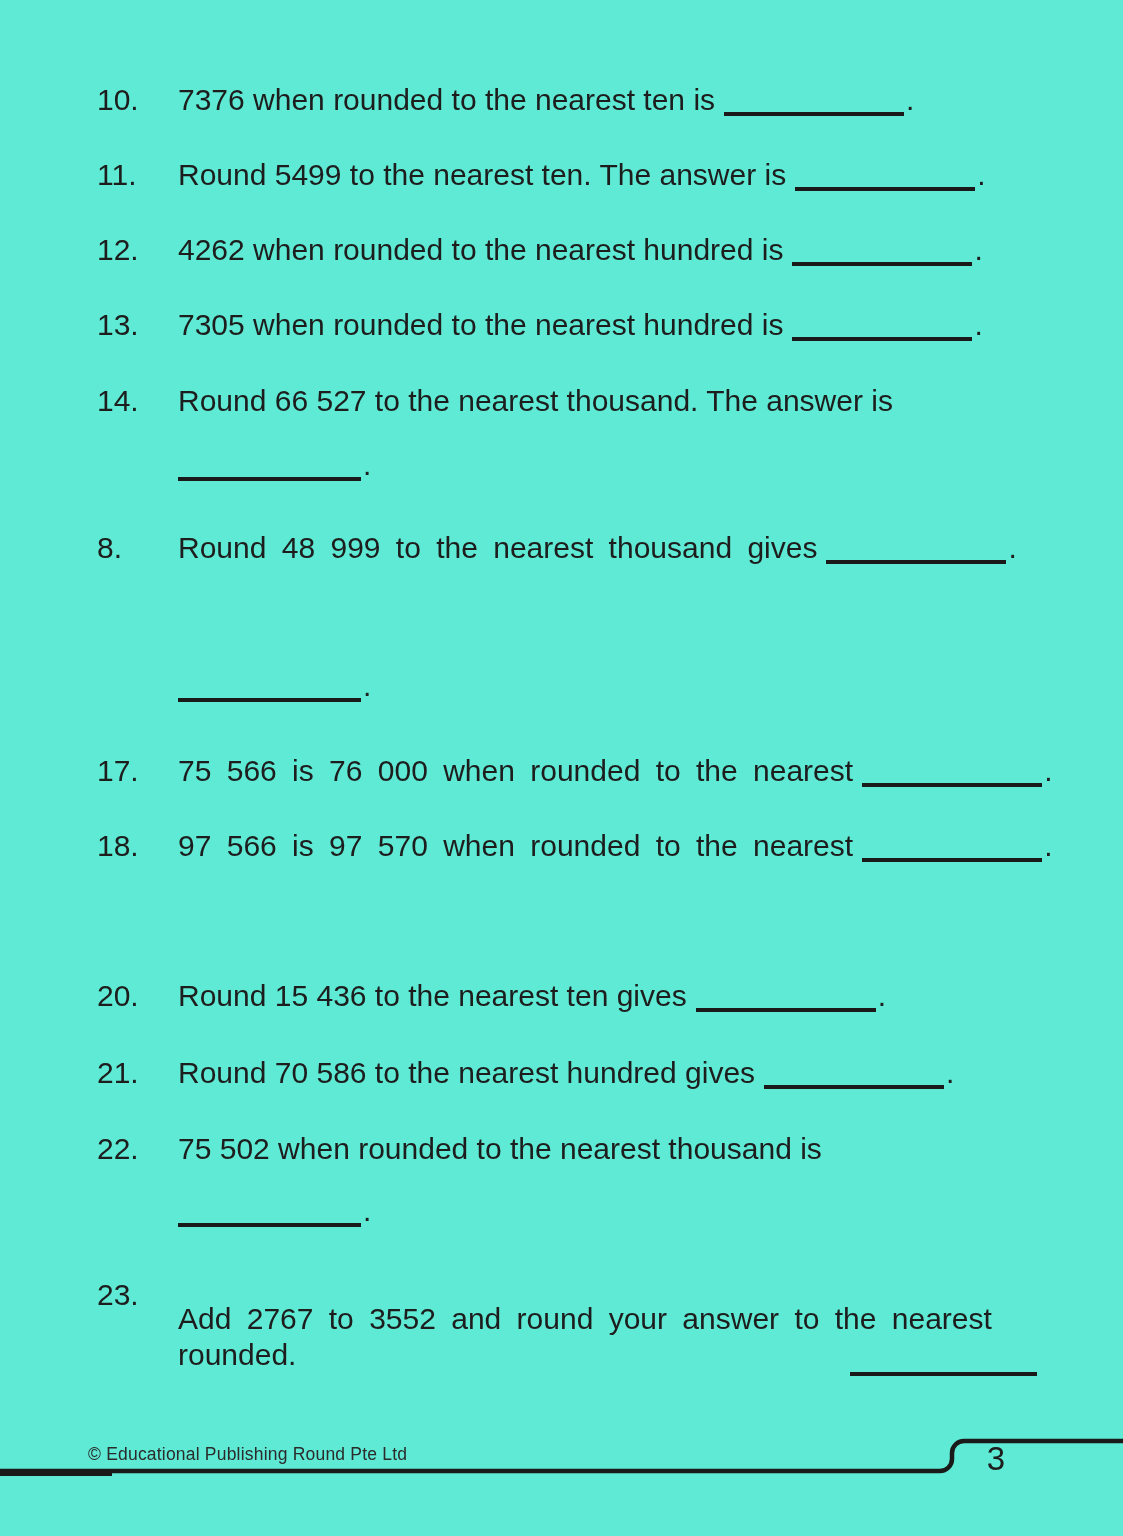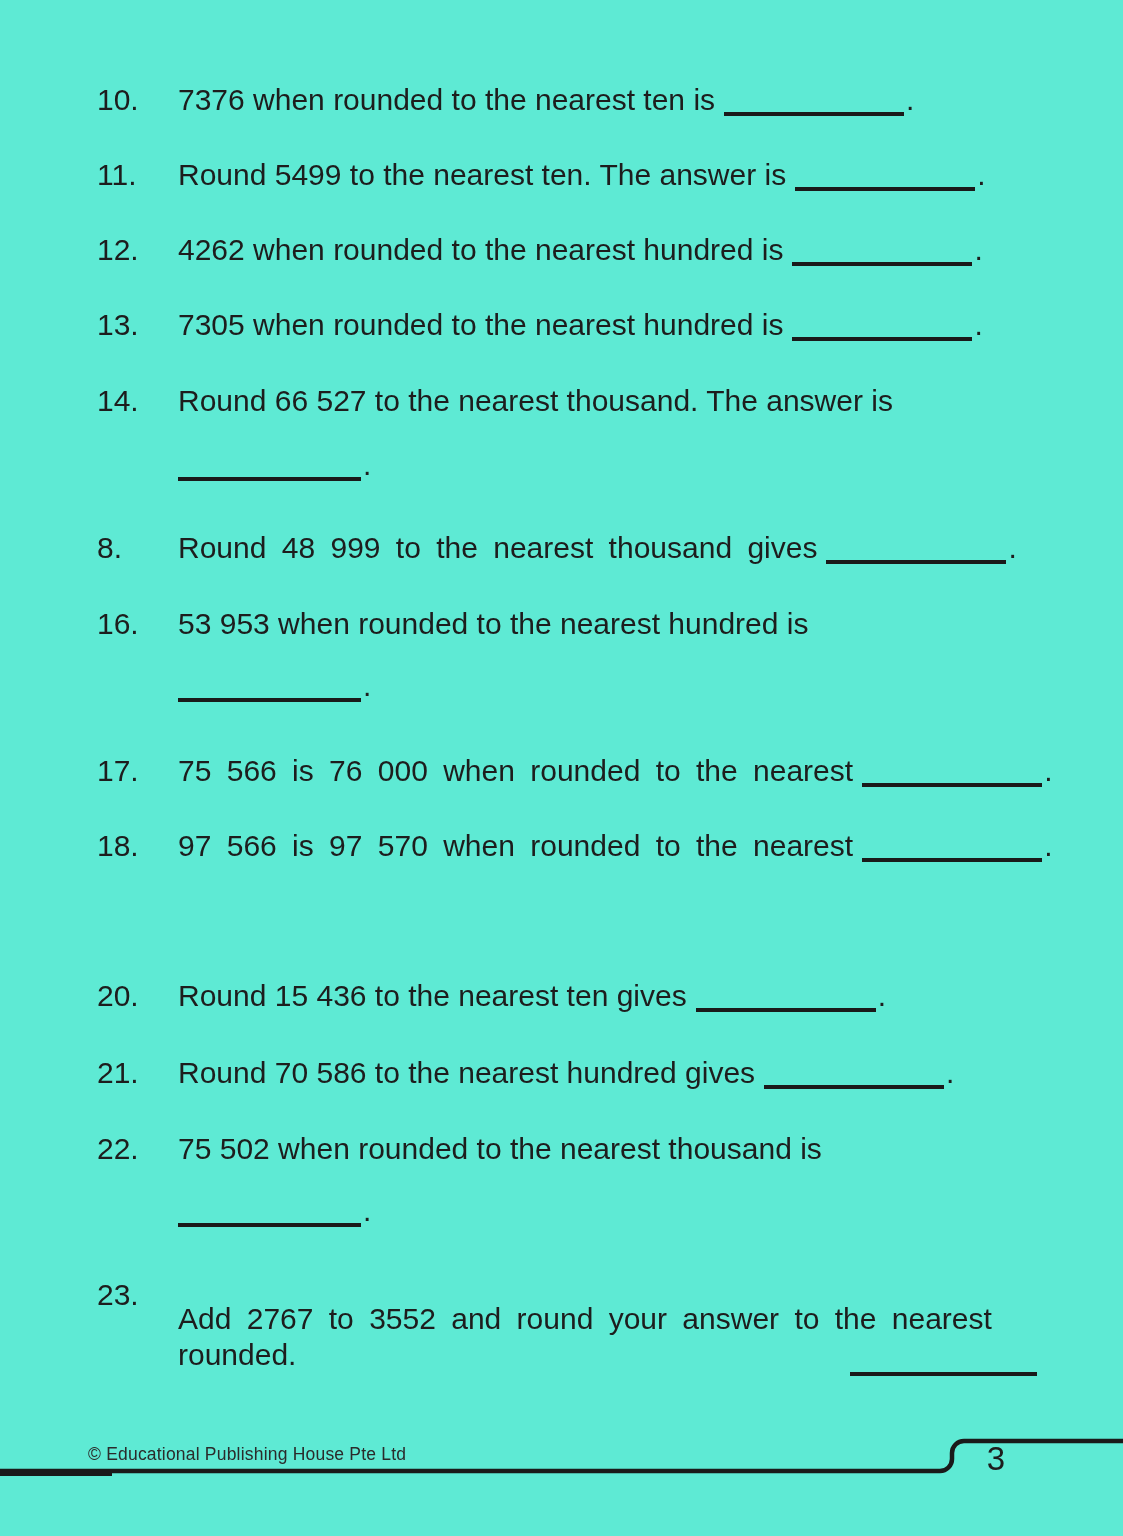--- a/index.html
+++ b/index.html
@@ -92,23 +92,20 @@
     <span class="num">14.</span><span class="txt">Round 66 527 to the nearest thousand. The answer is</span>
   </div>
   <div class="blank-row" style="top:447px">
     <span class="blank wide"></span><span>.</span>
   </div>
 
   <div class="q" style="top:530px">
     <span class="num">8.</span><span class="txt stretch">Round 48 999 to the nearest thousand gives</span><span class="blank"></span><span>.</span>
   </div>
 
-  <div class="q" style="top:606px">
-    <span class="num">16.</span><span class="txt">53 953 when rounded to the nearest hundred is</span>
-  </div>
   <div class="blank-row" style="top:668px">
     <span class="blank wide"></span><span>.</span>
   </div>
 
   <div class="q" style="top:753px">
     <span class="num">17.</span><span class="txt stretch">75 566 is 76 000 when rounded to the nearest</span><span class="blank"></span><span>.</span>
   </div>
 
   <div class="q" style="top:828px">
     <span class="num">18.</span><span class="txt stretch">97 566 is 97 570 when rounded to the nearest</span><span class="blank"></span><span>.</span>
@@ -133,16 +130,16 @@
   <div class="q" style="top:1277px">
     <span class="num" style="vertical-align: top;">23.</span><span class="wrap2"><span class="stretch" style="display:block;">Add 2767 to 3552 and round your answer to the nearest</span><span style="display:block;">rounded.</span></span>
   </div>
   <div class="right-blank"></div>
 
   <svg class="footer-rule-svg" width="1123" height="124" viewBox="0 0 1123 124">
     <path d="M 0 59 H 940 A 12 12 0 0 0 952 47 V 41 A 12 12 0 0 1 964 29 H 1123" fill="none" stroke="#1a1a1a" stroke-width="4.5" stroke-linecap="square"></path>
     <path d="M 0 60.5 H 112" fill="none" stroke="#1a1a1a" stroke-width="7"></path>
   </svg>
 
-  <div class="copyright">© Educational Publishing House Pte Ltd</div>
+  <div class="copyright">© Educational Publishing Round Pte Ltd</div>
   <div class="page-number">3</div>
 
 </div>
 
 </body></html>

